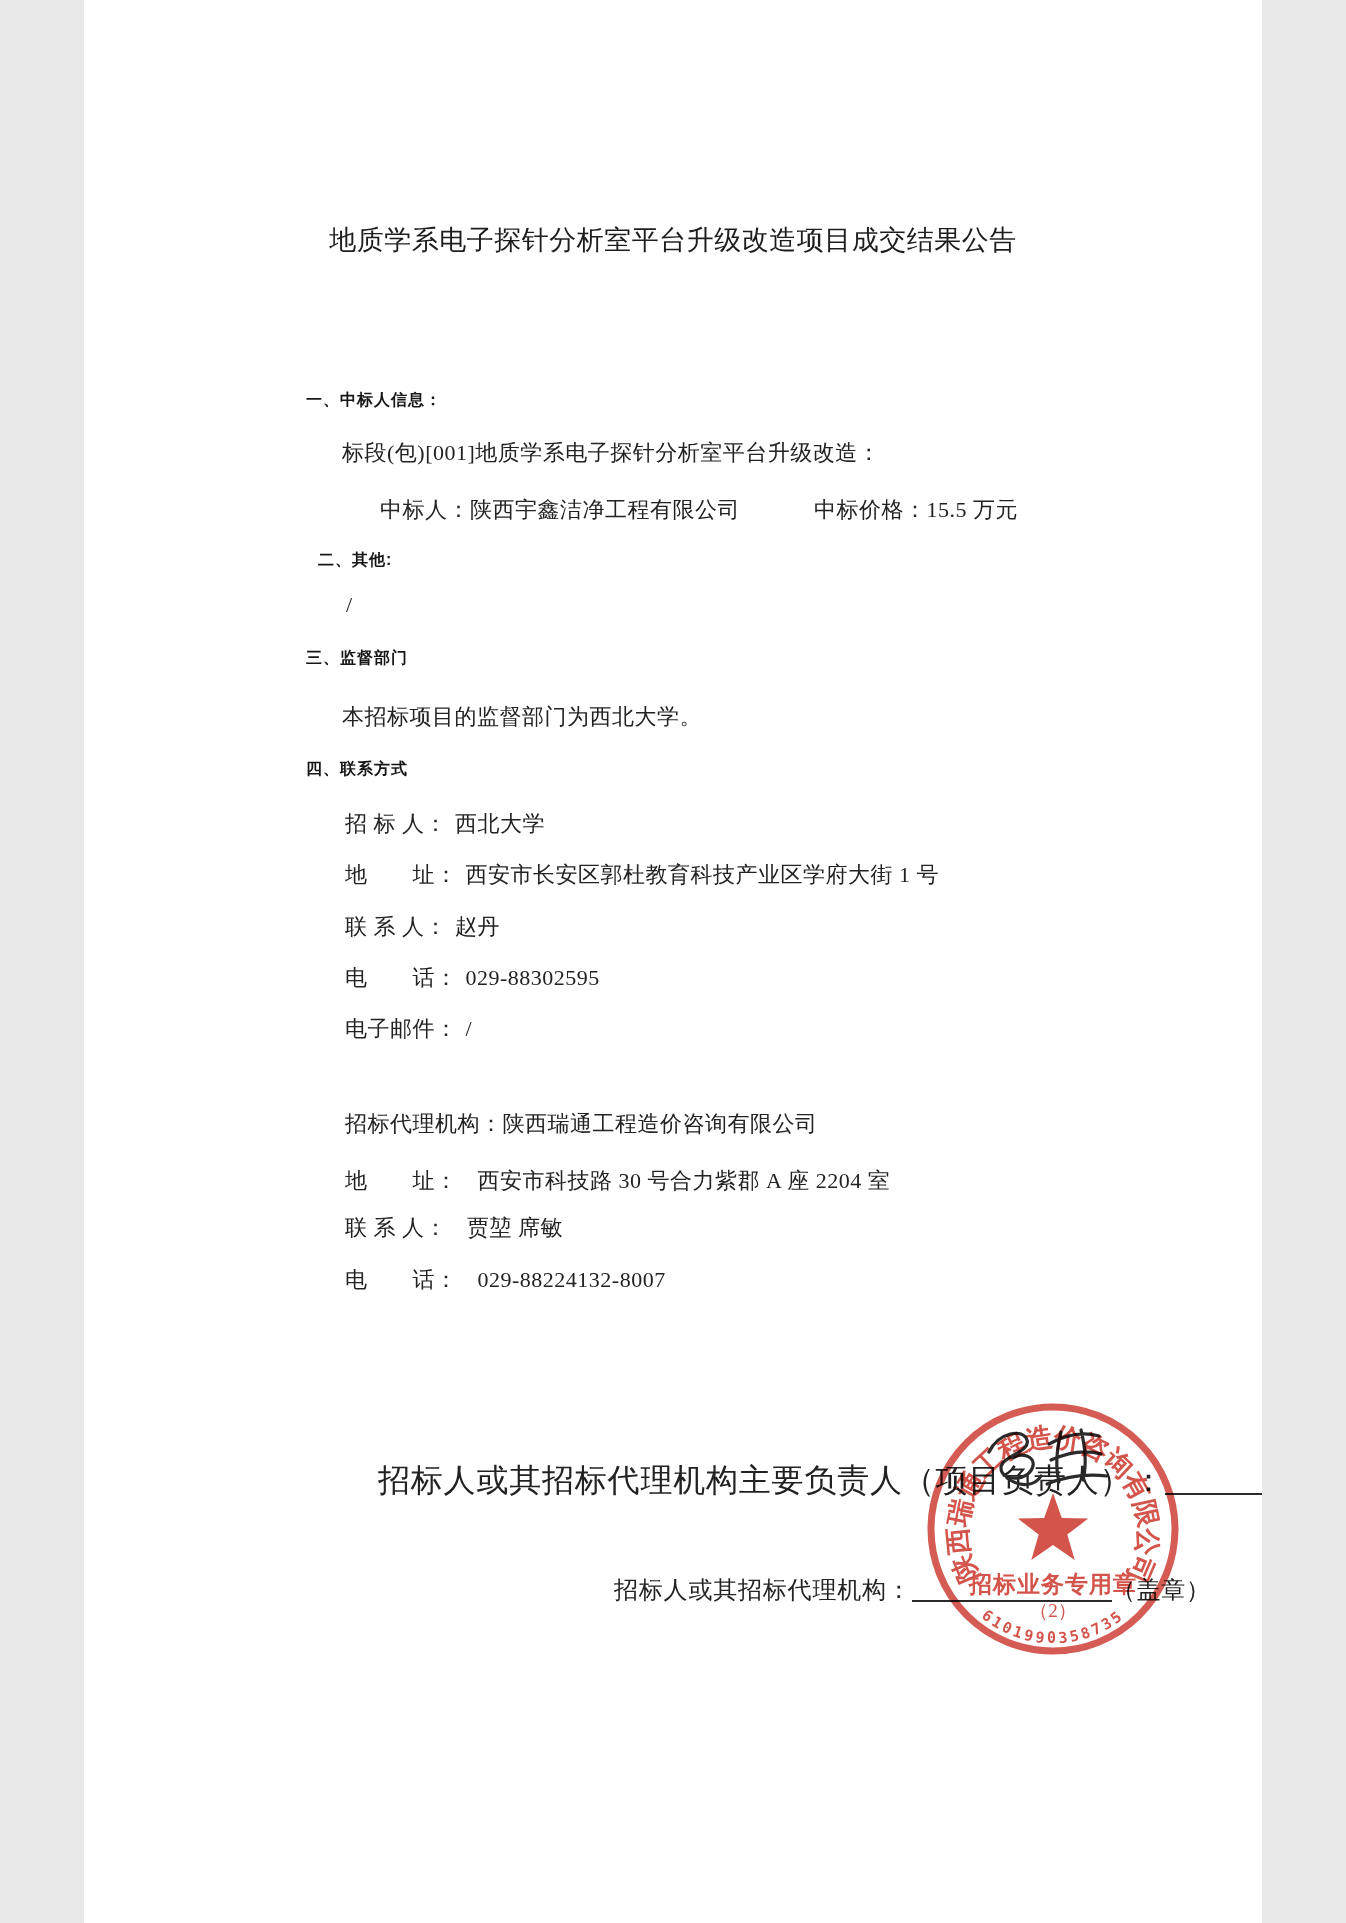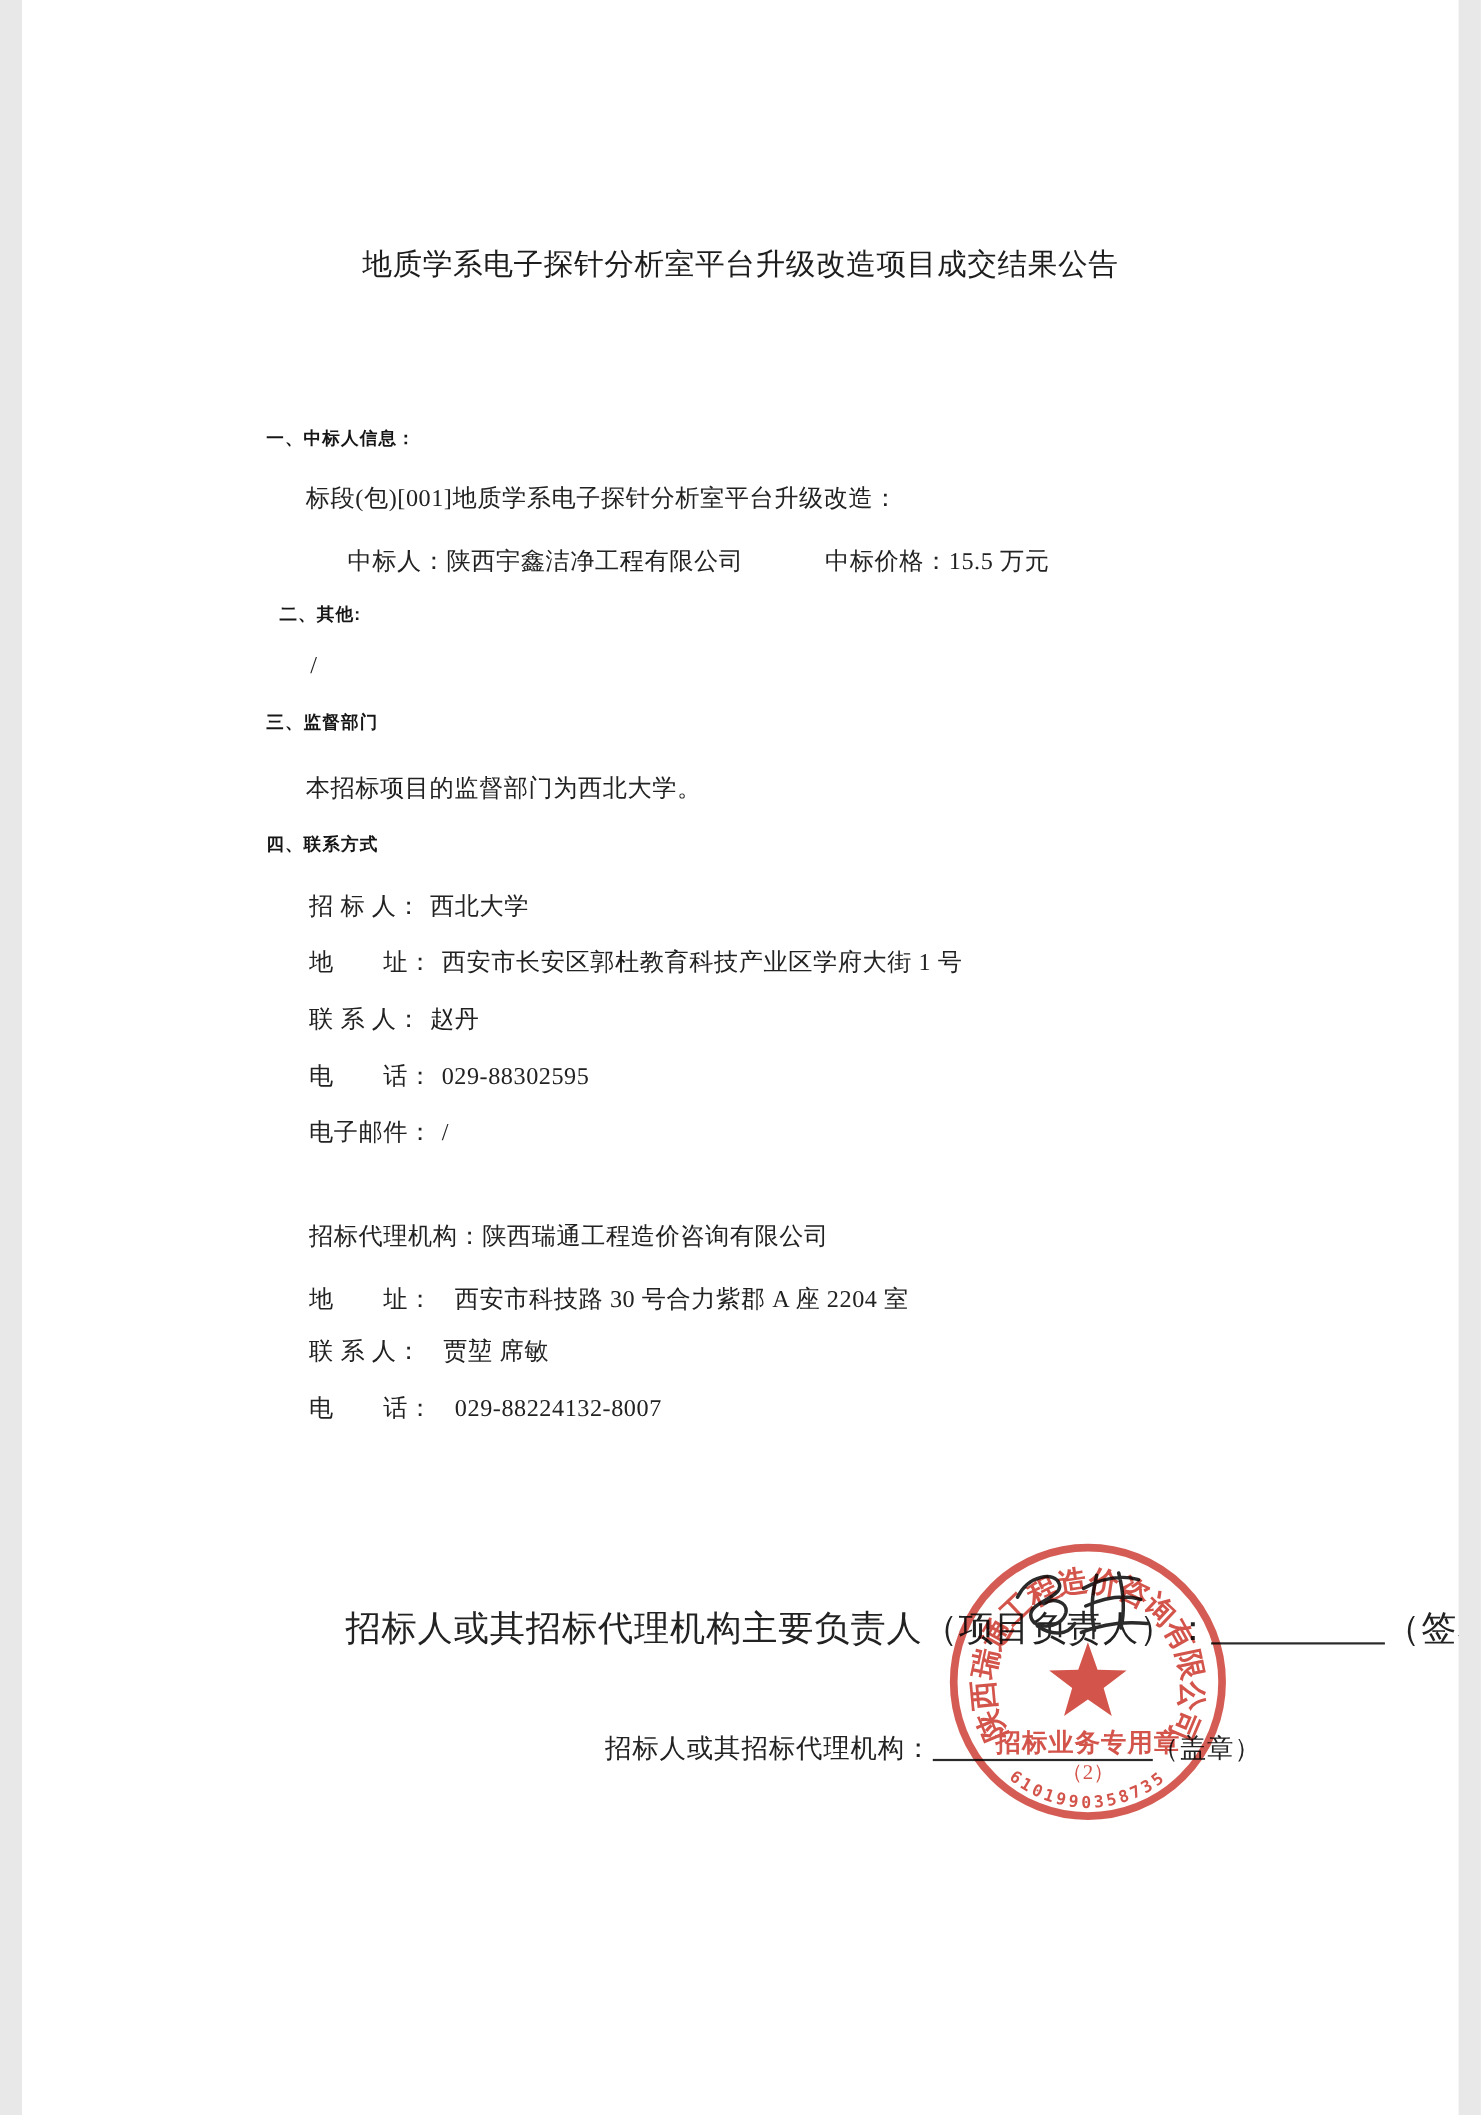--- a/index.html
+++ b/index.html
@@ -1,18 +1,18 @@
 <!DOCTYPE html>
 <html><head>
 <meta charset="utf-8">
 <style>
   html,body{margin:0;padding:0;background:#e8e8e8;}
   .page{
     position:relative;
-    width:1306px;height:1923px;
+    width:1178px;height:1923px;
     margin:0 auto;
     background:#ffffff;
     overflow:hidden;
     font-family:"Liberation Serif","DejaVu Serif",serif;
     color:#222222;
   }
   .line{position:absolute;line-height:34px;font-size:22px;letter-spacing:0.5px;white-space:pre;}
   .doc-title{
     left:0;right:0;top:223px;text-align:center;
     font-size:27px;letter-spacing:0.5px;color:#1d1d1d;

